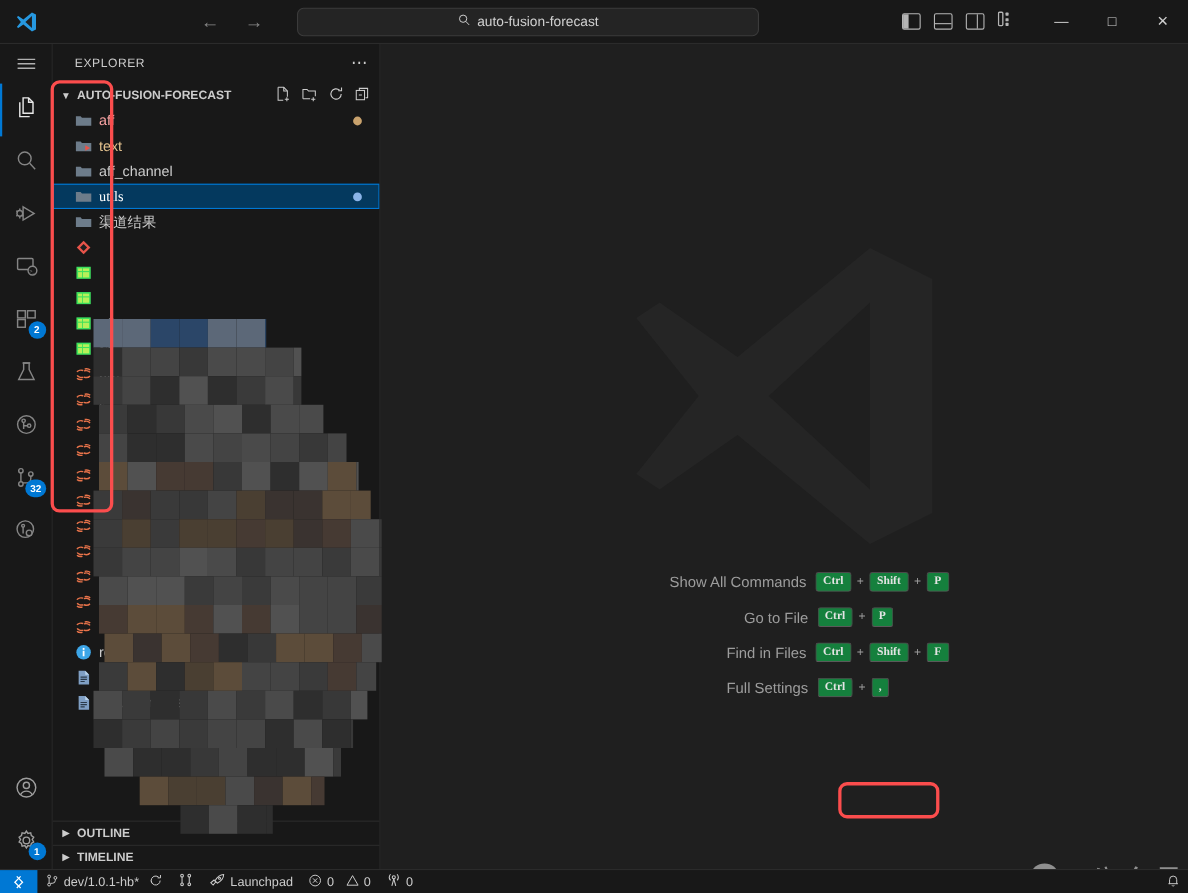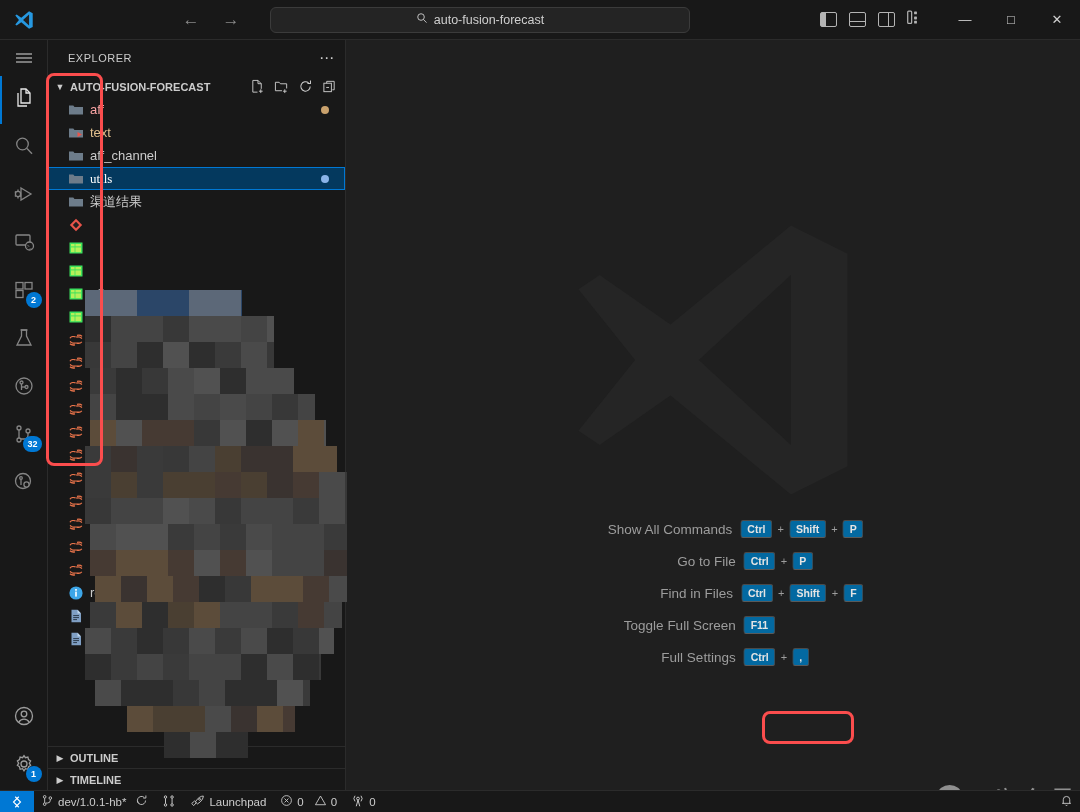--- a/index.html
+++ b/index.html
@@ -95,23 +95,23 @@
   
   .editor { flex: 1; background: #1f1f1f; position: relative; overflow: hidden;
     display: flex; flex-direction: column; align-items: center; }
   .wm-logo { position: absolute; left: 50%; top: 150px; transform: translateX(-50%);
     opacity: 1; }
   .shortcuts { position: absolute; left: 50%; transform: translateX(-50%); top: 480px;
     display: flex; flex-direction: column; gap: 14px; }
   .sc-row { display: flex; align-items: center; justify-content: flex-end; gap: 8px; }
   .sc-label { color: #9d9d9d; font-size: 13.5px; text-align: right; min-width: 170px; }
   .sc-keys { display: flex; align-items: center; gap: 5px; min-width: 120px; }
-  .key { background: #0369a1; border: 1px solid #4a4a4a; border-bottom-color:#5a5a5a;
+  .key { background: #15803d; border: 1px solid #4a4a4a; border-bottom-color:#5a5a5a;
     border-radius: 3px; padding: 1px 6px; font-size: 10.5px; color: #e4e4e4;
-    font-weight: bold; line-height: 14px; }
+    font-weight: bold; line-height: 14px; font-family: Liberation Serif, serif; }
   .plus { color: #9d9d9d; font-size: 11px; }
 
   .watermark { position: absolute; left: 590px; top: 742px; display: flex;
     align-items: center; gap: 12px; color: #8f8f8f; font-size: 30px; white-space: nowrap; }
 
   
   .statusbar { height: 22px; flex: 0 0 22px; background: #181818; display: flex;
     align-items: center; font-size: 11.5px; color: #cccccc;
     border-top: 1px solid #2b2b2b; }
   .sb-remote { background: #0078d4; height: 100%; display: flex; align-items: center;
@@ -667,26 +667,20 @@
             </span>
           </div>
           <div class="sc-row">
             <span class="sc-label">Find in Files</span>
             <span class="sc-keys">
               <span class="key">Ctrl</span>
               <span class="plus">+</span>
               <span class="key">Shift</span>
               <span class="plus">+</span>
               <span class="key">F</span>
-            </span>
-          </div>
-          <div class="sc-row">
-            <span class="sc-label">Toggle Full Screen</span>
-            <span class="sc-keys">
-              <span class="key">F11</span>
             </span>
           </div>
           <div class="sc-row">
             <span class="sc-label">Full Settings</span>
             <span class="sc-keys">
               <span class="key">Ctrl</span>
               <span class="plus">+</span>
               <span class="key">,</span>
             </span>
           </div>

